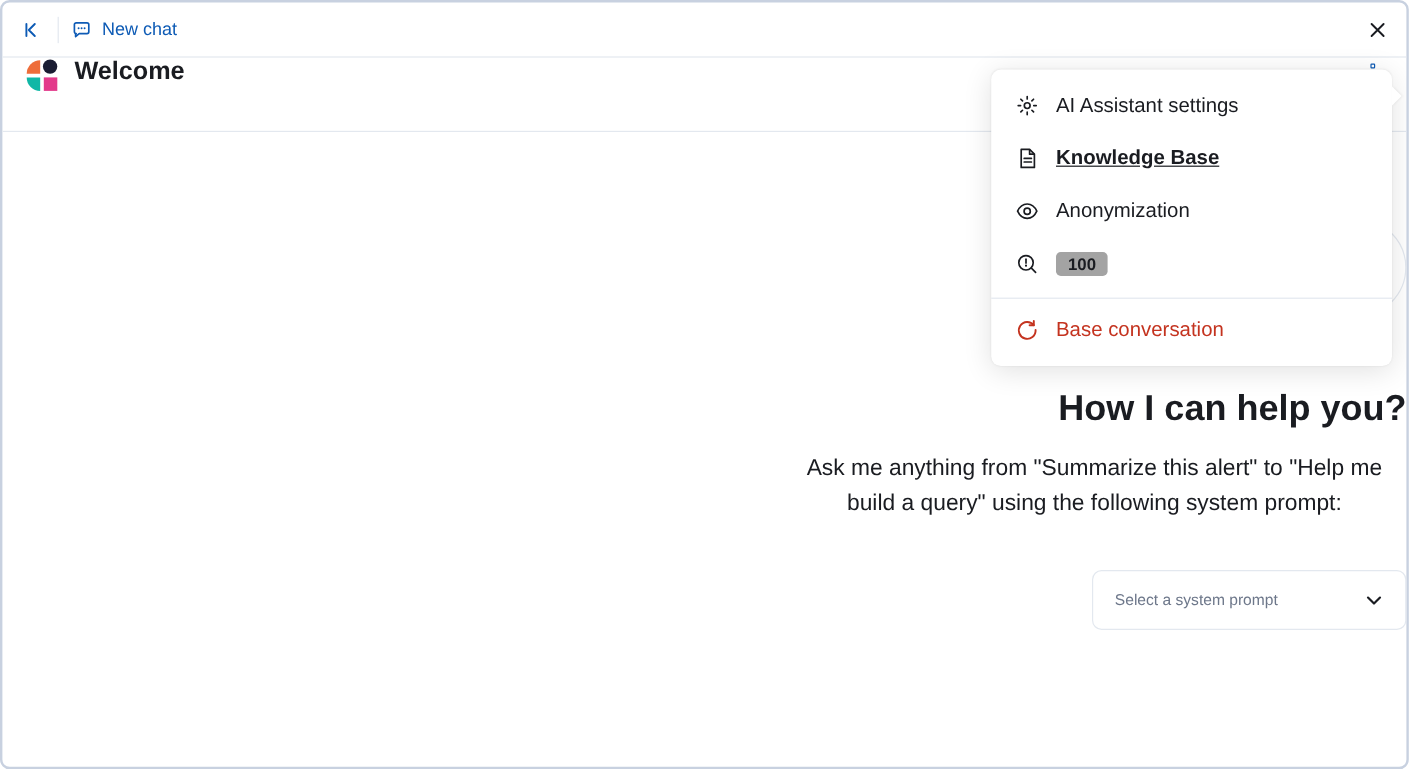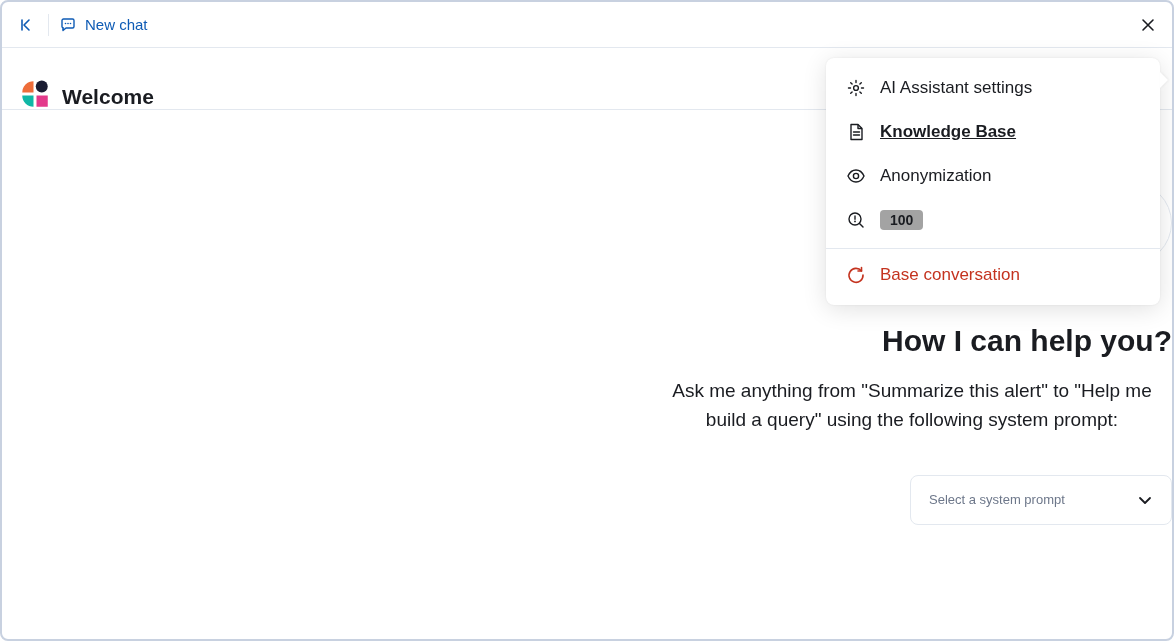--- a/index.html
+++ b/index.html
@@ -44,21 +44,21 @@
   .topbar .close-btn {
     width: 24px; height: 24px;
     display: flex; align-items: center; justify-content: center;
     cursor: pointer;
     color: #1a1c21;
   }
 
   
   .subheader {
     display: flex;
-    align-items: flex-end;
+    align-items: flex-start;
     height: 62px;
     padding: 0 18px;
     border-bottom: 1px solid #e3e8ef;
     gap: 12px;
     position: relative;
   }
   .subheader .title {
     font-size: 21px;
     font-weight: 700;
   }

